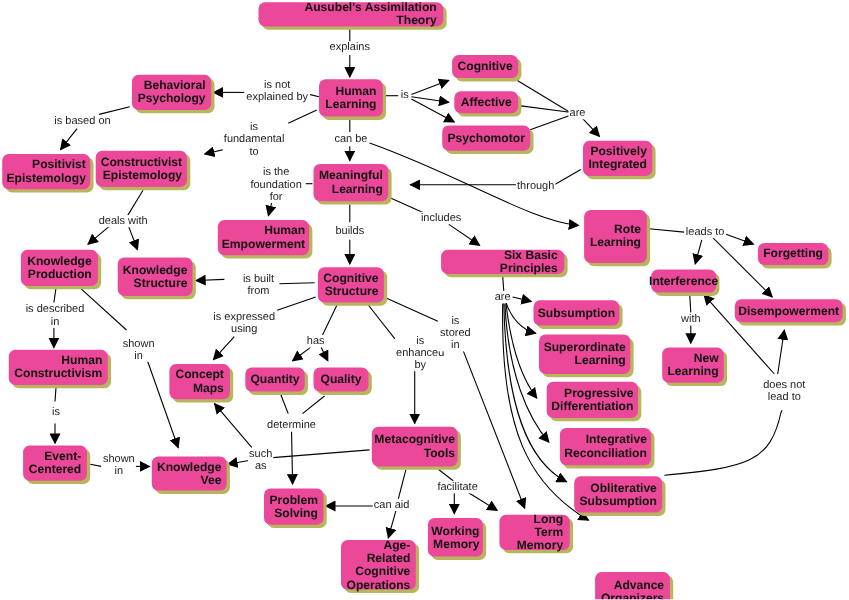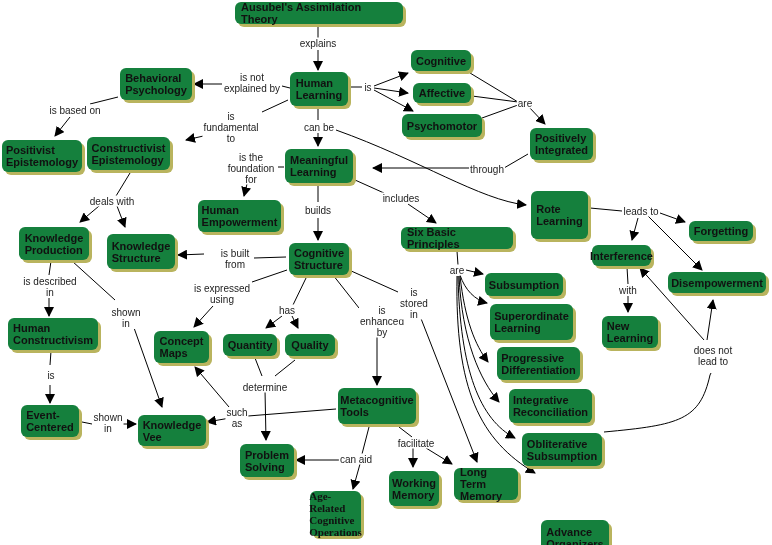--- a/index.html
+++ b/index.html
@@ -1,21 +1,21 @@
 <!DOCTYPE html>
 <html><head>
 <meta charset="utf-8">
 <style>
   html, body { margin:0; padding:0; background:#ffffff; }
   #map { position:relative; width:772px; height:545px; overflow:hidden; background:#fff;
          font-family:"Liberation Sans", sans-serif; }
   #edges { position:absolute; left:0; top:0; width:772px; height:545px; }
-  .node { position:absolute; background:#15803d; border-radius:6px;
+  .node { position:absolute; background:#ec4899; border-radius:6px;
           box-shadow:3px 3px 0 #b9b45e; color:#111; font-weight:bold; font-size:11px;
-          line-height:12px; text-align:left; display:flex; align-items:center; justify-content:center;
+          line-height:12px; text-align:right; display:flex; align-items:center; justify-content:center;
           padding:9px 6px; box-sizing:border-box; white-space:pre-line; }
   .link { position:absolute; font-size:10px; line-height:11px; color:#222; text-align:center;
           background:#fff; white-space:pre-line; transform:translate(-50%,-50%); padding:0 1px; }
 </style>
 </head>
 <body>
 
 <div id="map">
   <svg id="edges" viewBox="0 0 772 545">
     <defs>
@@ -183,21 +183,21 @@
   <div class="node" style="left:138px;top:415px;width:68px;height:31px;">Knowledge
 Vee</div>
   <div class="node" style="left:154px;top:331px;width:55px;height:32px;">Concept
 Maps</div>
   <div class="node" style="left:223px;top:334px;width:54px;height:22px;">Quantity</div>
   <div class="node" style="left:285px;top:334px;width:50px;height:22px;">Quality</div>
   <div class="node" style="left:338px;top:388px;width:78px;height:36px;">Metacognitive
 Tools</div>
   <div class="node" style="left:240px;top:444px;width:54px;height:33px;">Problem
 Solving</div>
-  <div class="node" style="left:310px;top:491px;width:51px;height:45px;font-family:Liberation Serif, serif;">Age-Related
+  <div class="node" style="left:310px;top:491px;width:68px;height:45px;">Age-Related
 Cognitive
 Operations</div>
   <div class="node" style="left:389px;top:471px;width:50px;height:35px;">Working
 Memory</div>
   <div class="node" style="left:454px;top:468px;width:64px;height:32px;">Long Term
 Memory</div>
 
   <div class="link" style="left:318px;top:43px;">explains</div>
   <div class="link" style="left:252px;top:83px;">is not
 explained by</div>

